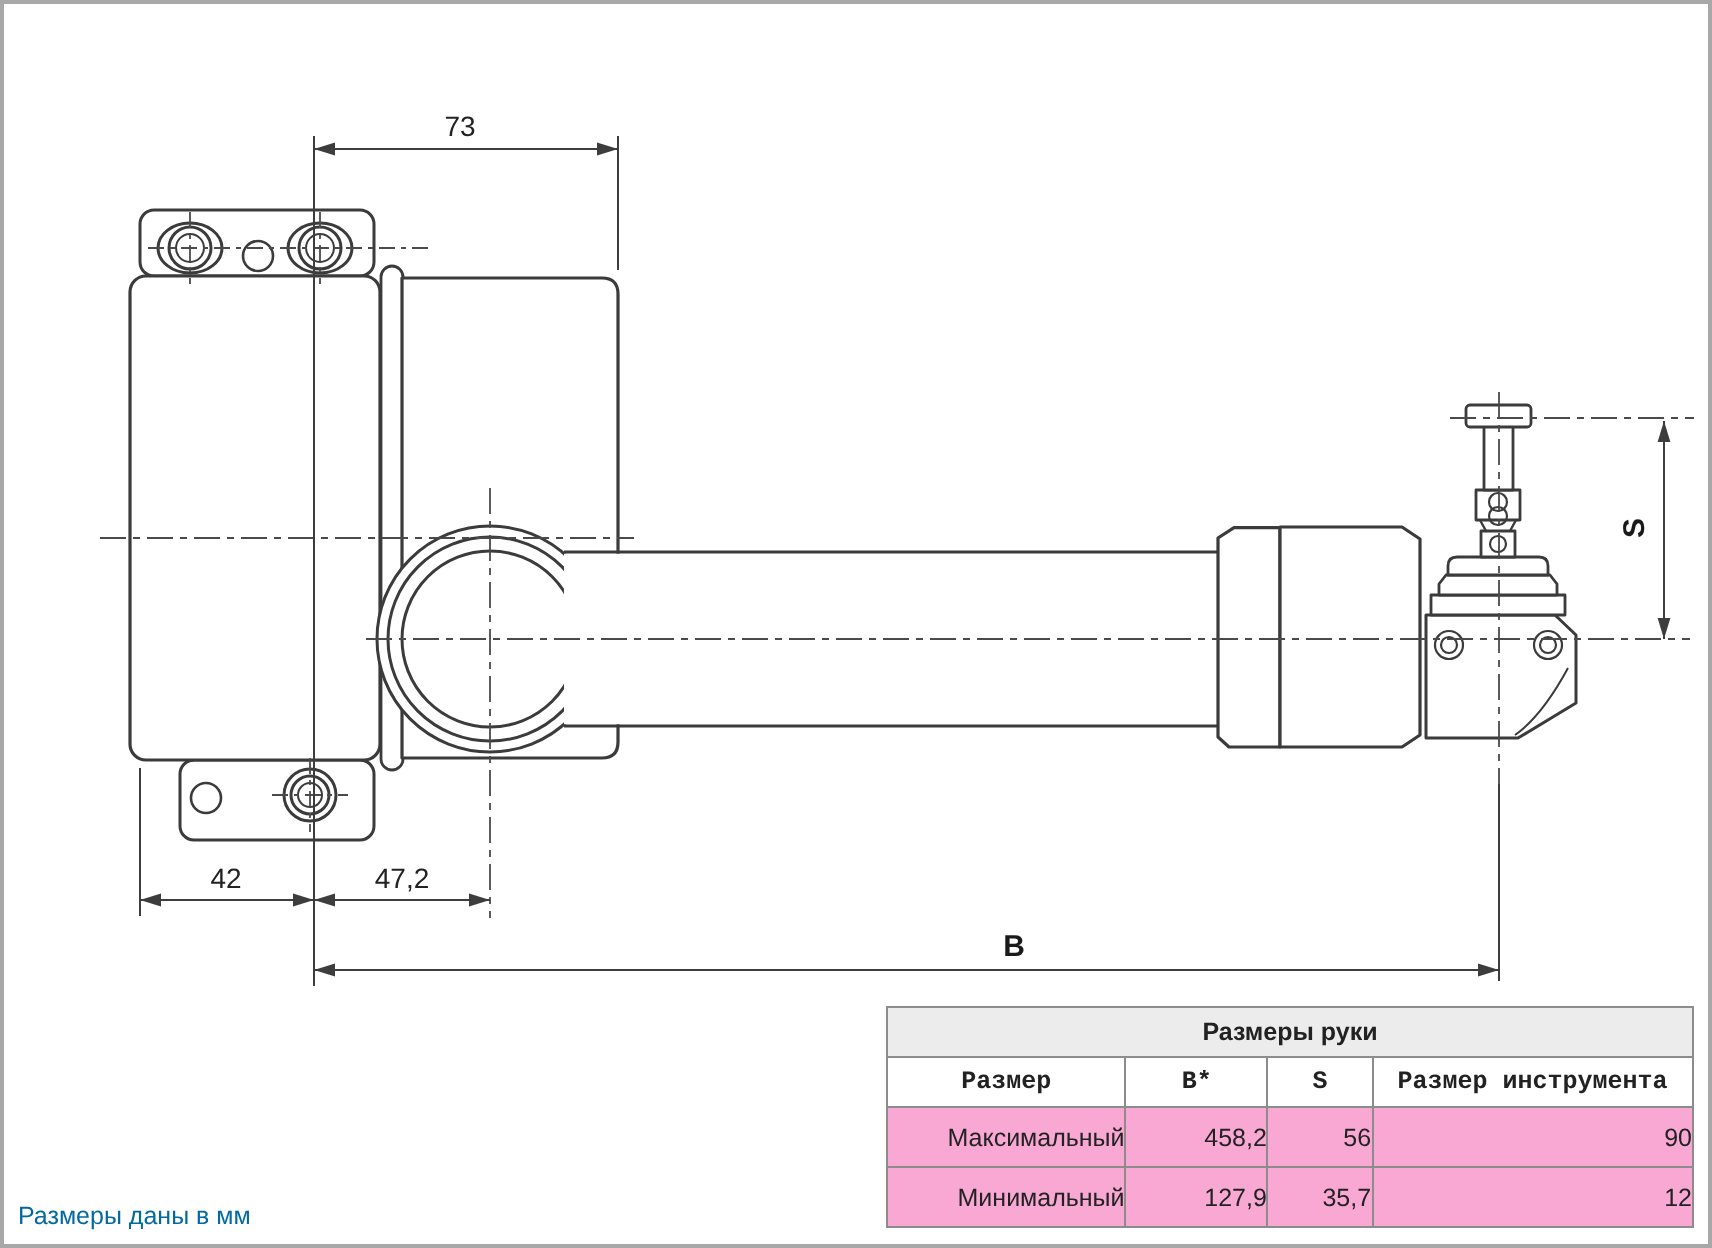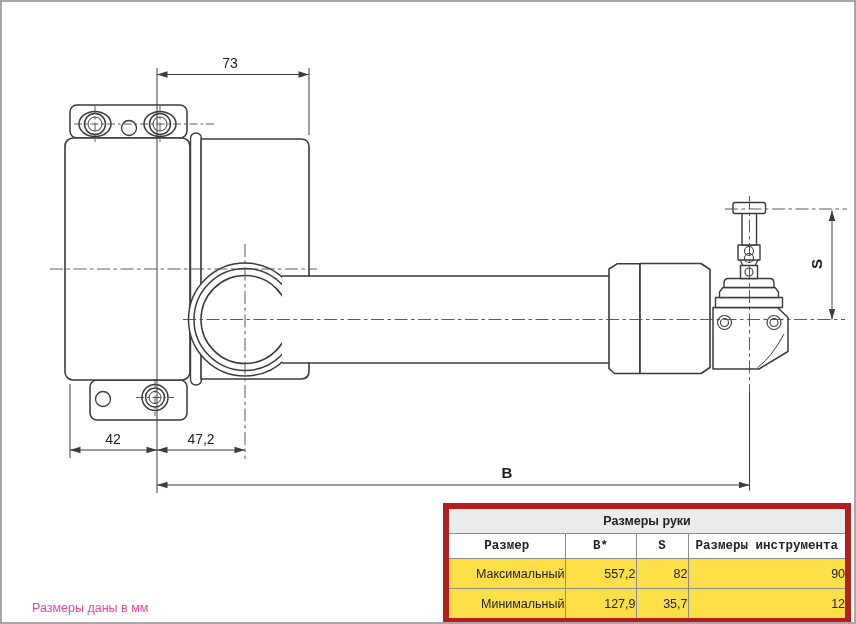--- a/index.html
+++ b/index.html
@@ -8,31 +8,31 @@
     border:2px solid #a8a8a8; background:#ffffff; overflow:hidden;
     font-family:"Liberation Sans", sans-serif;
   }
   svg text { font-family:"Liberation Sans", sans-serif; }
   .dim-label { font-size:14px; fill:#222222; }
   .dim-label-bold { font-size:15px; font-weight:bold; fill:#1a1a1a; }
 
   .dims-table {
     position:absolute; left:441px; top:501px; width:404px;
     border-collapse:collapse; table-layout:fixed;
-    font-size:12.5px; color:#222; background:#fde047;
-    border:6px solid #b91c1c;
+    font-size:12.5px; color:#222; background:#f9a8d4;
+    border:1px solid #b91c1c;
   }
   .dims-table td, .dims-table th { border:1px solid #8c8c8c; text-align:center; padding:0; }
   .dims-table .title-row td { height:24px; background:#ececec; font-weight:bold; }
   .dims-table .head-row th { height:24px; font-weight:bold; background:#ffffff;font-family:Liberation Mono, monospace; }
   .dims-table .data-row td { height:29px;text-align:right; }
 
   .units-note {
     position:absolute; left:7px; top:599px;
-    font-size:12.5px; color:#ec4899;margin-left:23px;
+    font-size:12.5px; color:#0369a1;
   }
 </style>
 </head>
 <body>
 
 <div class="page">
 
   <svg width="856" height="624" viewBox="0 0 856 624" fill="none" stroke-linecap="butt" stroke-linejoin="round">
 
     <g stroke="#3b3b3b" stroke-width="1.5">
@@ -171,26 +171,26 @@
         <col style="width:160px">
     </colgroup>
     <tbody>
       <tr class="title-row">
         <td colspan="4">Размеры руки</td>
       </tr>
       <tr class="head-row">
         <th>Размер</th>
         <th>B*</th>
         <th>S</th>
-        <th>Размеры инструмента</th>
+        <th>Размер инструмента</th>
       </tr>
       <tr class="data-row">
         <td>Максимальный</td>
-        <td>557,2</td>
-        <td>82</td>
+        <td>458,2</td>
+        <td>56</td>
         <td>90</td>
       </tr>
       <tr class="data-row">
         <td>Минимальный</td>
         <td>127,9</td>
         <td>35,7</td>
         <td>12</td>
       </tr>
     </tbody>
   </table>

